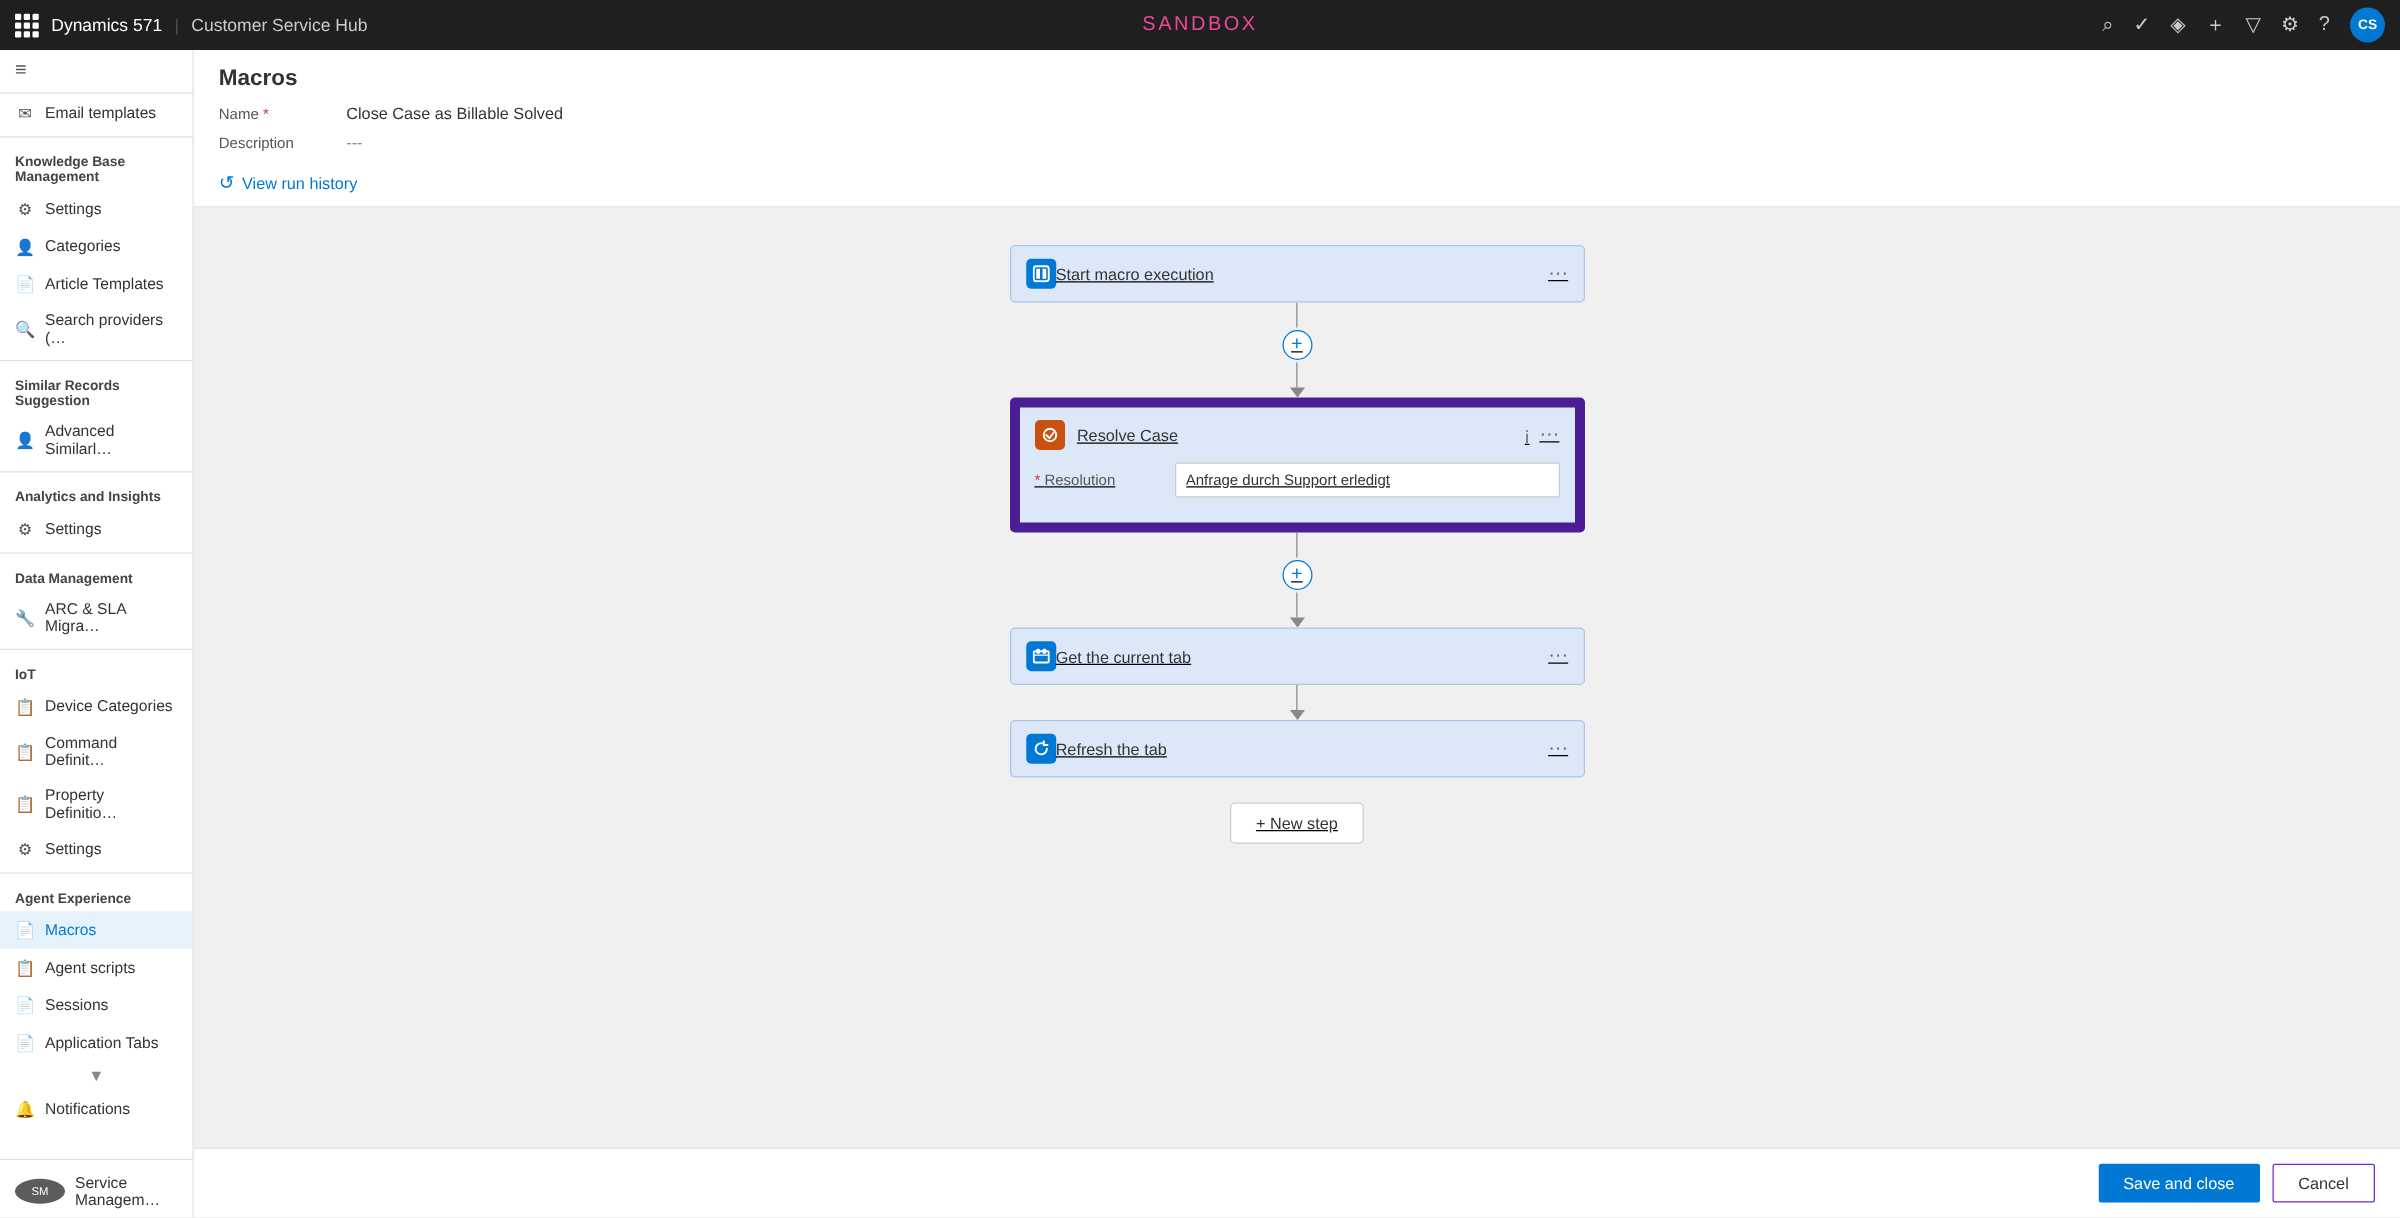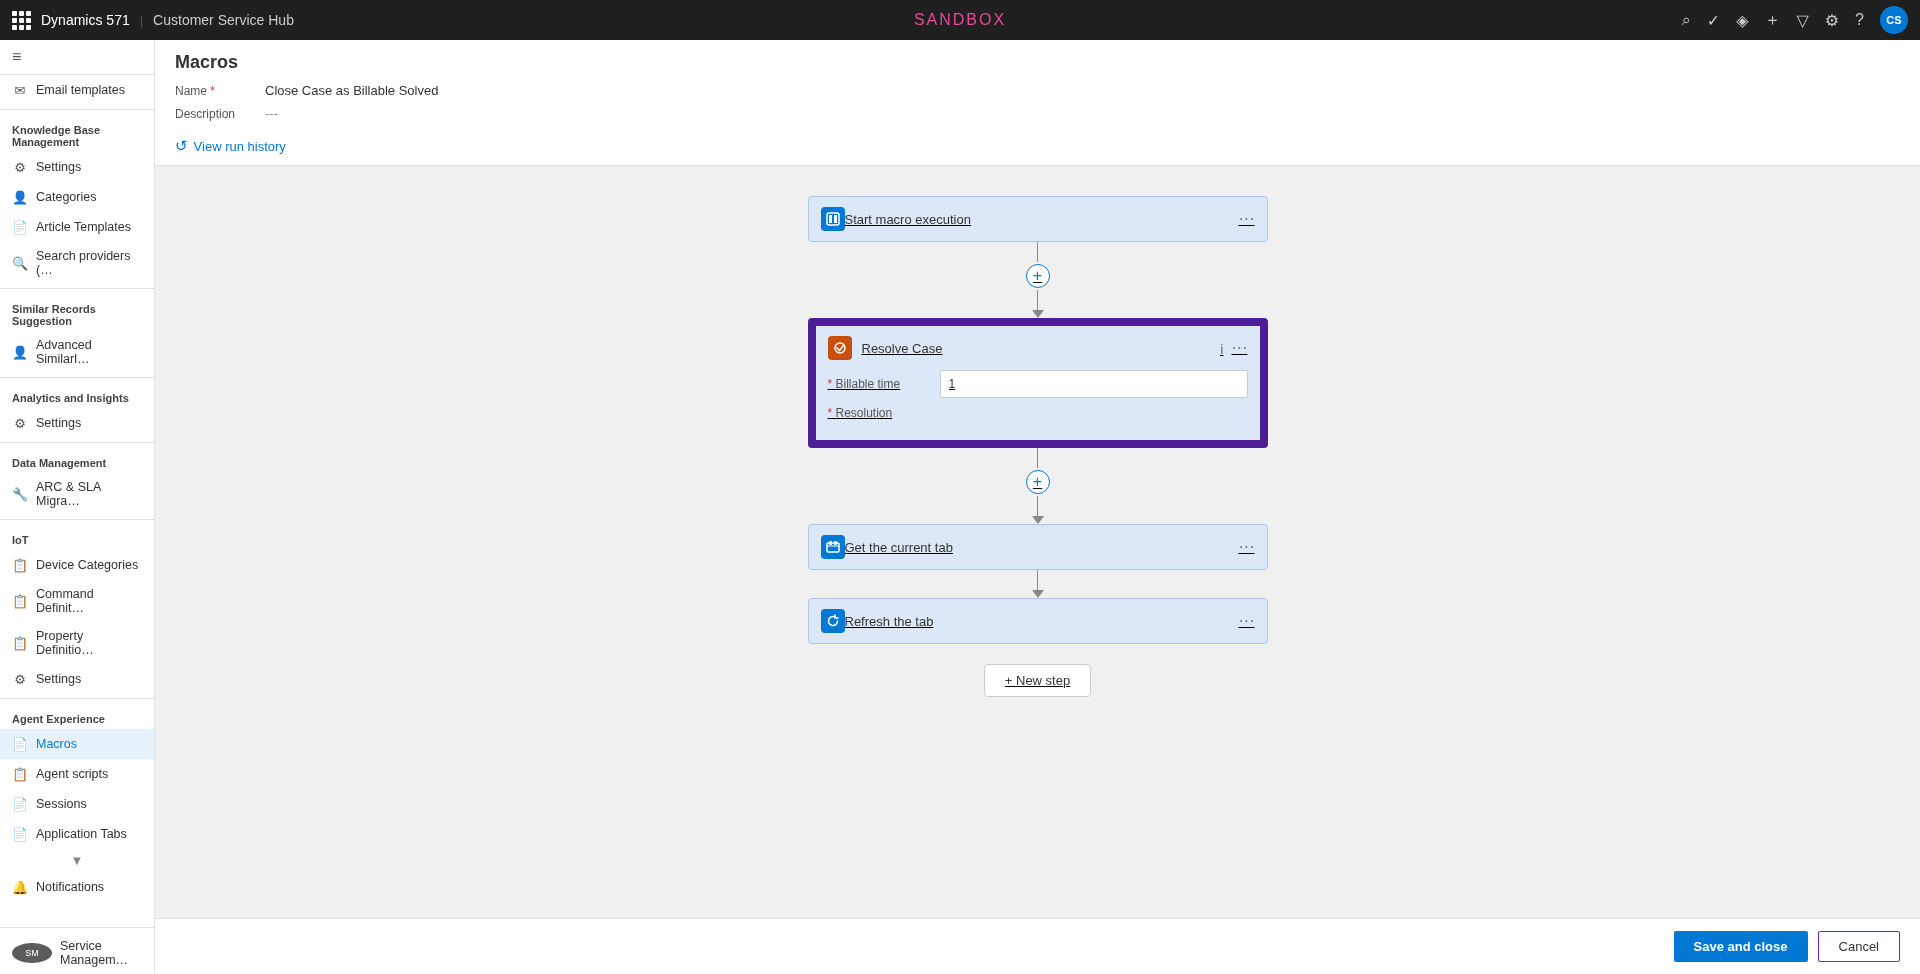--- a/index.html
+++ b/index.html
@@ -39,21 +39,21 @@
     .sidebar-item.active .si-icon { color: #0078d4; }
     .sidebar-divider { border: none; border-top: 1px solid #e0e0e0; margin: 4px 0; }
     .sidebar-scroll-btn { display: flex; justify-content: center; padding: 4px; cursor: pointer; color: #888; }
 
     
     .content-area { flex: 1; display: flex; flex-direction: column; overflow: hidden; }
 
     
     .page-header { background: #fff; padding: 12px 20px 0; border-bottom: 1px solid #e0e0e0; flex-shrink: 0; }
     .page-title { font-size: 18px; font-weight: 600; color: #333; margin-bottom: 10px; }
-    .form-row { display: flex; align-items: center; margin-bottom: 8px; }
+    .form-row { display: flex; align-items: center; margin-bottom: 8px; gap: 12px; }
     .form-label { font-size: 12px; color: #555; width: 90px; }
     .form-label.required::after { content: ' *'; color: #d13438; }
     .form-value { font-size: 13px; color: #333; font-weight: 500; }
     .form-value-dash { color: #888; }
     .view-run-history { display: flex; align-items: center; gap: 6px; color: #0078d4; font-size: 13px; cursor: pointer; padding: 8px 0 10px; }
 
     
     .macro-canvas { flex: 1; overflow: auto; background: #f0f0f0; padding: 30px 20px; display: flex; flex-direction: column; align-items: center; }
 
     
@@ -79,21 +79,21 @@
     .flow-connector { display: flex; flex-direction: column; align-items: center; }
     .flow-arrow-line { width: 1px; height: 20px; background: #888; }
     .flow-arrow-head { width: 0; height: 0; border-left: 6px solid transparent; border-right: 6px solid transparent; border-top: 8px solid #888; }
     .flow-add-btn { width: 24px; height: 24px; border-radius: 50%; border: 1px solid #0078d4; background: #fff; color: #0078d4; display: flex; align-items: center; justify-content: center; font-size: 16px; cursor: pointer; margin: 2px 0; }
 
     
     .new-step-btn { border: 1px solid #ccc; background: #fff; border-radius: 4px; padding: 8px 20px; font-size: 13px; color: #333; cursor: pointer; margin-top: 20px; }
 
     
     .footer { background: #fff; border-top: 1px solid #e0e0e0; padding: 12px 20px; display: flex; justify-content: flex-end; gap: 10px; flex-shrink: 0; }
-    .btn-primary { background: #0078d4; color: #fff; border: none; border-radius: 2px; padding: 8px 20px; font-size: 13px; cursor: pointer; font-weight: 700; }
+    .btn-primary { background: #0078d4; color: #fff; border: none; border-radius: 2px; padding: 8px 20px; font-size: 13px; cursor: pointer; font-weight: 400; }
     .btn-secondary { background: #fff; color: #333; border: 1px solid #6d28d9; border-radius: 2px; padding: 4px 20px; font-size: 13px; cursor: pointer; }
 
     
     .sidebar::-webkit-scrollbar { width: 4px; }
     .sidebar::-webkit-scrollbar-thumb { background: #ccc; border-radius: 2px; }
   </style>
 </head>
 <body>
 
 <nav class="top-nav">
@@ -280,25 +280,22 @@
               </svg>
             </div>
             <span class="flow-node-title">Resolve Case</span>
             <div class="flow-node-actions">
               <span class="flow-node-info">ℹ</span>
               <span class="flow-node-menu">···</span>
             </div>
           </div>
           <div class="flow-node-body">
             <div class="flow-field-row">
-              <span class="flow-field-label required">Billable time</span>
-              <input class="flow-field-input" value="1" readonly="" style="">
-            </div>
-            <div class="flow-field-row">
               <span class="flow-field-label required">Resolution</span>
+              <input class="flow-field-input" value="Anfrage durch Support erledigt" readonly="" style="">
             </div>
           </div>
         </div>
 
         <div class="flow-connector">
           <div class="flow-arrow-line"></div>
           <div class="flow-add-btn">+</div>
           <div class="flow-arrow-line"></div>
           <div class="flow-arrow-head"></div>
         </div>

